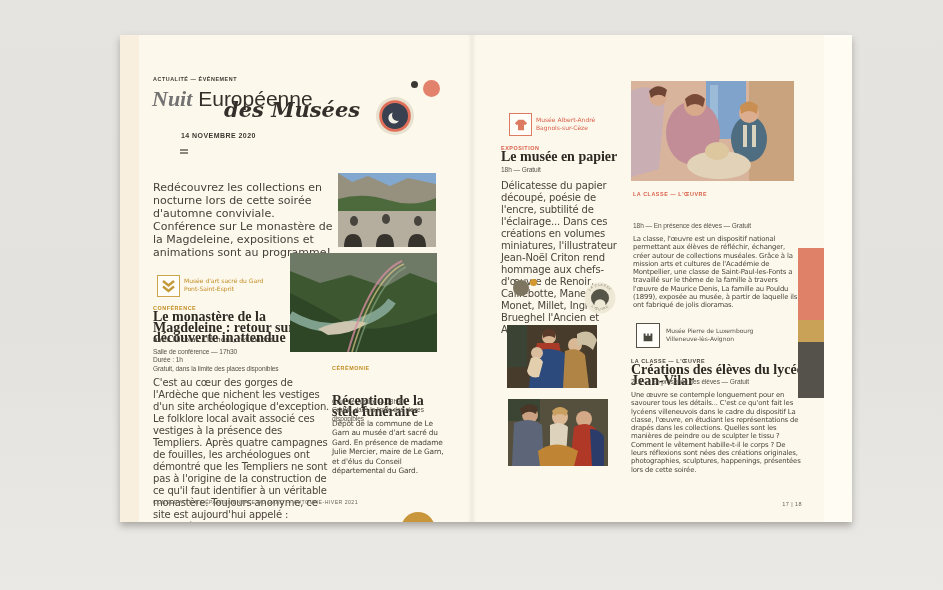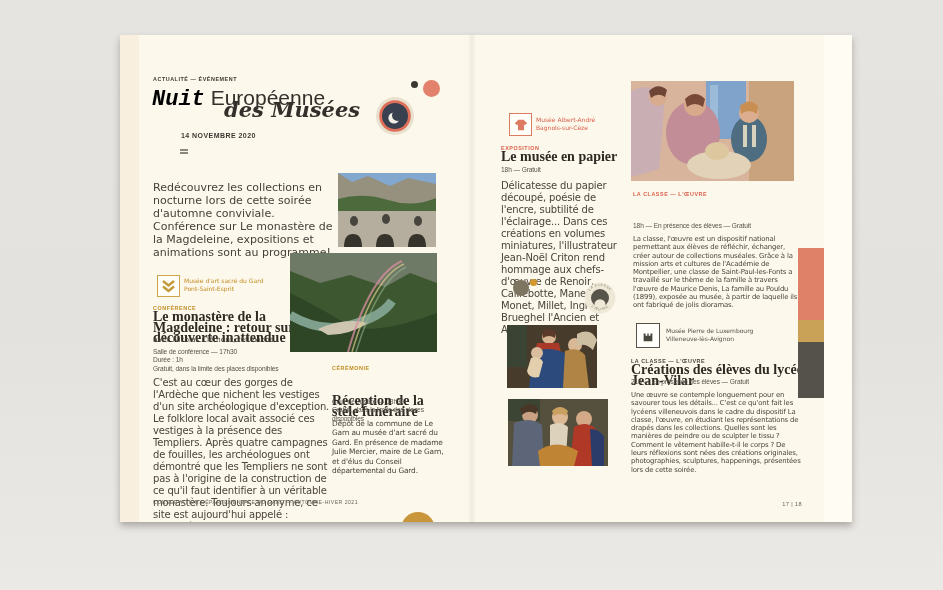--- a/index.html
+++ b/index.html
@@ -8,21 +8,21 @@
   .spread{position:absolute;left:120px;top:35px;width:732px;height:487px;background:#fdf8ec;overflow:hidden;box-shadow:0 4px 7px rgba(95,90,85,.45);}
   .abs{position:absolute;}
   .edge-left{position:absolute;left:0;top:0;width:19px;height:487px;background:#f8efdf;}
   .edge-right{position:absolute;right:0;top:0;width:28px;height:487px;background:#fffdf3;}
   .fold{position:absolute;left:348px;top:0;width:8px;height:487px;background:linear-gradient(90deg,rgba(120,110,95,0) 0%,rgba(120,110,95,.10) 50%,rgba(120,110,95,0) 100%);}
   .kicker{font-family:"Liberation Sans",sans-serif;font-size:5.4px;font-weight:bold;letter-spacing:.55px;color:#3c3831;}
   .kicker.gold{color:#c08d22;}
   .kicker.coral{color:#d9604a;}
   .kicker.dark{color:#4a463f;}
   .title-l1{font-size:21px;color:#33302b;font-family:"Liberation Sans",sans-serif;font-weight:400;white-space:nowrap;}
-  .t-accent{font-family:Liberation Mono, monospace;font-style:italic;font-weight:bold;color:#000000;font-size:22px;}
+  .t-accent{font-family:Liberation Serif, serif;font-style:italic;font-weight:bold;color:#737373;font-size:22px;}
   .title-l2{font-family:"DejaVu Serif",serif;font-style:italic;font-weight:bold;font-size:21px;color:#33302b;white-space:nowrap;}
   .date{font-family:"Liberation Sans",sans-serif;font-size:7px;font-weight:bold;letter-spacing:.45px;color:#3c3831;white-space:nowrap;}
   .menu-icon span{display:block;width:8px;height:1.6px;background:#8d887d;margin-bottom:1.8px;}
   .body-txt{font-size:10px;line-height:12px;letter-spacing:-.15px;color:#4a443b;}
   .intro{font-size:11px;line-height:13px;color:#46413a;}
   .h-serif{font-family:Liberation Serif, serif;font-weight:bold;font-size:14px;line-height:10.6px;color:#2e2a24;}
   .sub{font-size:7.4px;color:#4a443b;}
   .meta{font-family:"Liberation Sans",sans-serif;font-size:6.6px;line-height:8.4px;letter-spacing:-.1px;color:#57524a;}
   .mus-label{font-size:6px;line-height:7.6px;letter-spacing:0;}
   .mus-label.gold{color:#c08d22;}

